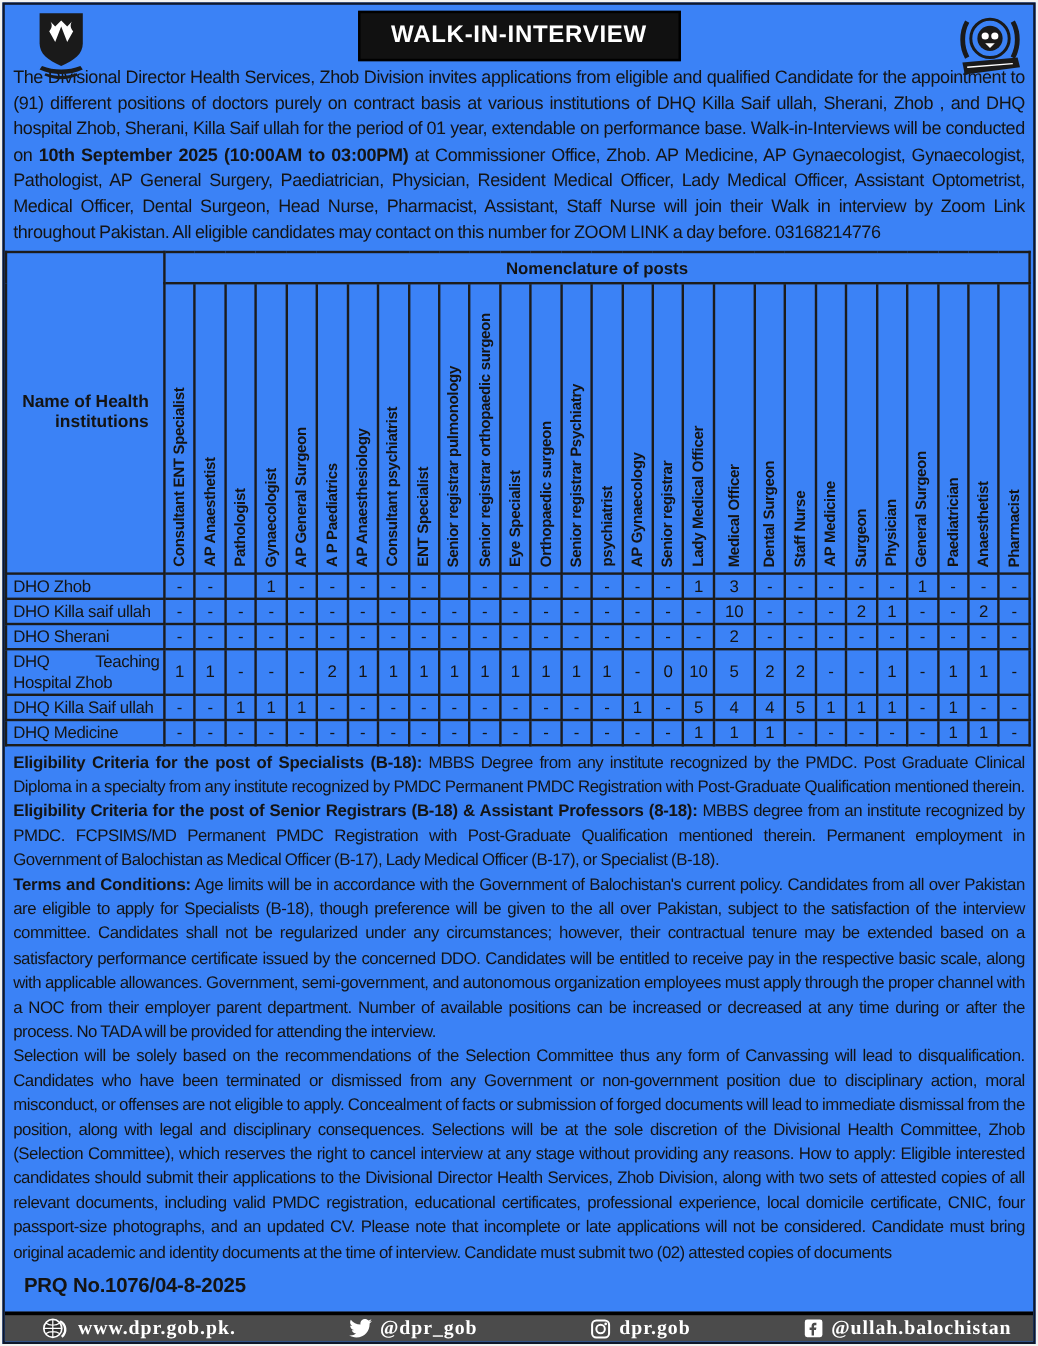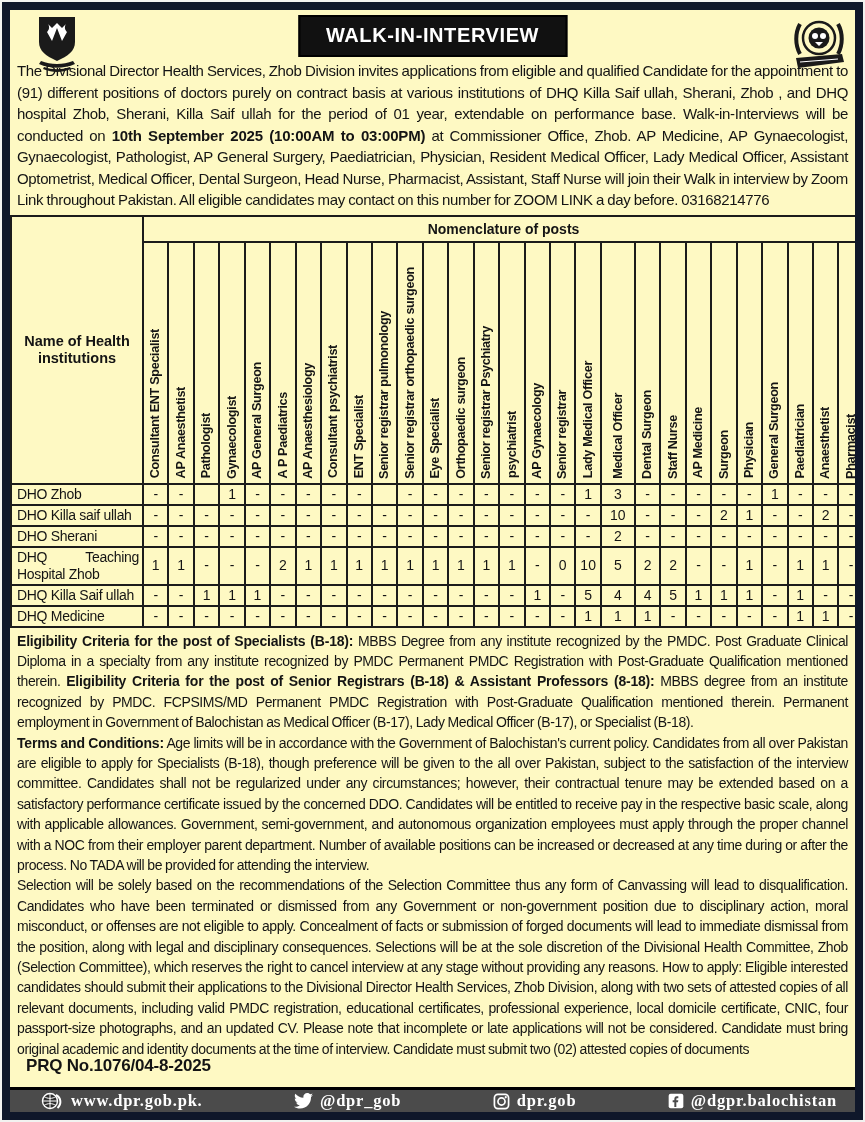--- a/index.html
+++ b/index.html
@@ -1,40 +1,40 @@
 <!DOCTYPE html>
 <html><head>
 <meta charset="utf-8">
 <style>
   * { box-sizing: border-box; }
   html,body { margin:0; padding:0; background:#f2f2f0; }
   body { width:865px; height:1122px; font-family:"Liberation Sans", sans-serif; color:#141414; }
   .ad {
     position:relative; width:861px; height:1118px; margin:2px auto 12px;
-    border:8px solid #0f172a; background:#fef9c3; overflow:hidden;
+    border:2px solid #0f172a; background:#3b82f6; overflow:hidden;
   }
   
   .header { position:relative; height:48px; }
   .logo-left { position:absolute; left:24px; top:4px; }
   .logo-right { position:absolute; right:5px; top:4px; }
   .title-bar {
     position:absolute; left:50%; transform:translateX(-50%); top:5px;
     background:var(--title-bg,#111); color:#fff; font-weight:bold; font-size:20px;
     padding:7px 26px 8px; letter-spacing:.6px; border:2px solid #000; white-space:nowrap;
   }
   
   .intro {
     margin:2px 7px 4px; text-align:justify;
     font-size:15px; line-height:21.5px; letter-spacing:-0.35px; word-spacing:-0.5px;
   }
   .intro b, .bodytext b { letter-spacing:-0.2px; }
   
   table { border-collapse:collapse; table-layout:fixed; width:855px; }
   th, td { border:2px solid #1c1c1c; padding:0; }
-  th.namehead { font-size:14.5px; line-height:17px; text-align:center; vertical-align:middle; padding:0 12px; }
+  th.namehead { font-size:14.5px; line-height:17px; text-align:right; vertical-align:middle; padding:0 12px; }
   th.grouphead { font-size:14px; height:26px; text-align:center; }
   th.vh { vertical-align:bottom; }
   th.vh .vwrap { display:flex; flex-direction:column; justify-content:flex-end; align-items:center; height:240px; padding-bottom:4px; }
   th.vh span {
     writing-mode:vertical-rl; transform:rotate(180deg);
     font-weight:bold; font-size:12.6px; letter-spacing:-0.3px; white-space:nowrap; line-height:1;
   }
   td.namecell { font-size:14px; line-height:17px; letter-spacing:-0.3px; padding:1px 3px 1px 5px; text-align:justify; }
   td.val { text-align:center; font-size:14px; line-height:17px; padding:1px 0; }
   tbody tr { height:19px; }
@@ -503,17 +503,17 @@
         </span>
         <span class="label">dpr.gob</span>
       </div>
       <div class="item">
         <span class="icon">
           <svg width="16" height="16" viewBox="0 0 24 24">
             <rect x="1" y="1" width="22" height="22" rx="3" fill="#fff"></rect>
             <path d="M15.5 8h-2c-.6 0-1 .5-1 1v2h3l-.5 3h-2.5v7h-3v-7H7v-3h2.5V9c0-2.2 1.3-4 3.5-4h2.5z" fill="#4b4b4b"></path>
           </svg>
         </span>
-        <span class="label">@dgpr.balochistan</span>
+        <span class="label">@ullah.balochistan</span>
       </div>
     </div>
 
 </div>
 
 </body></html>

